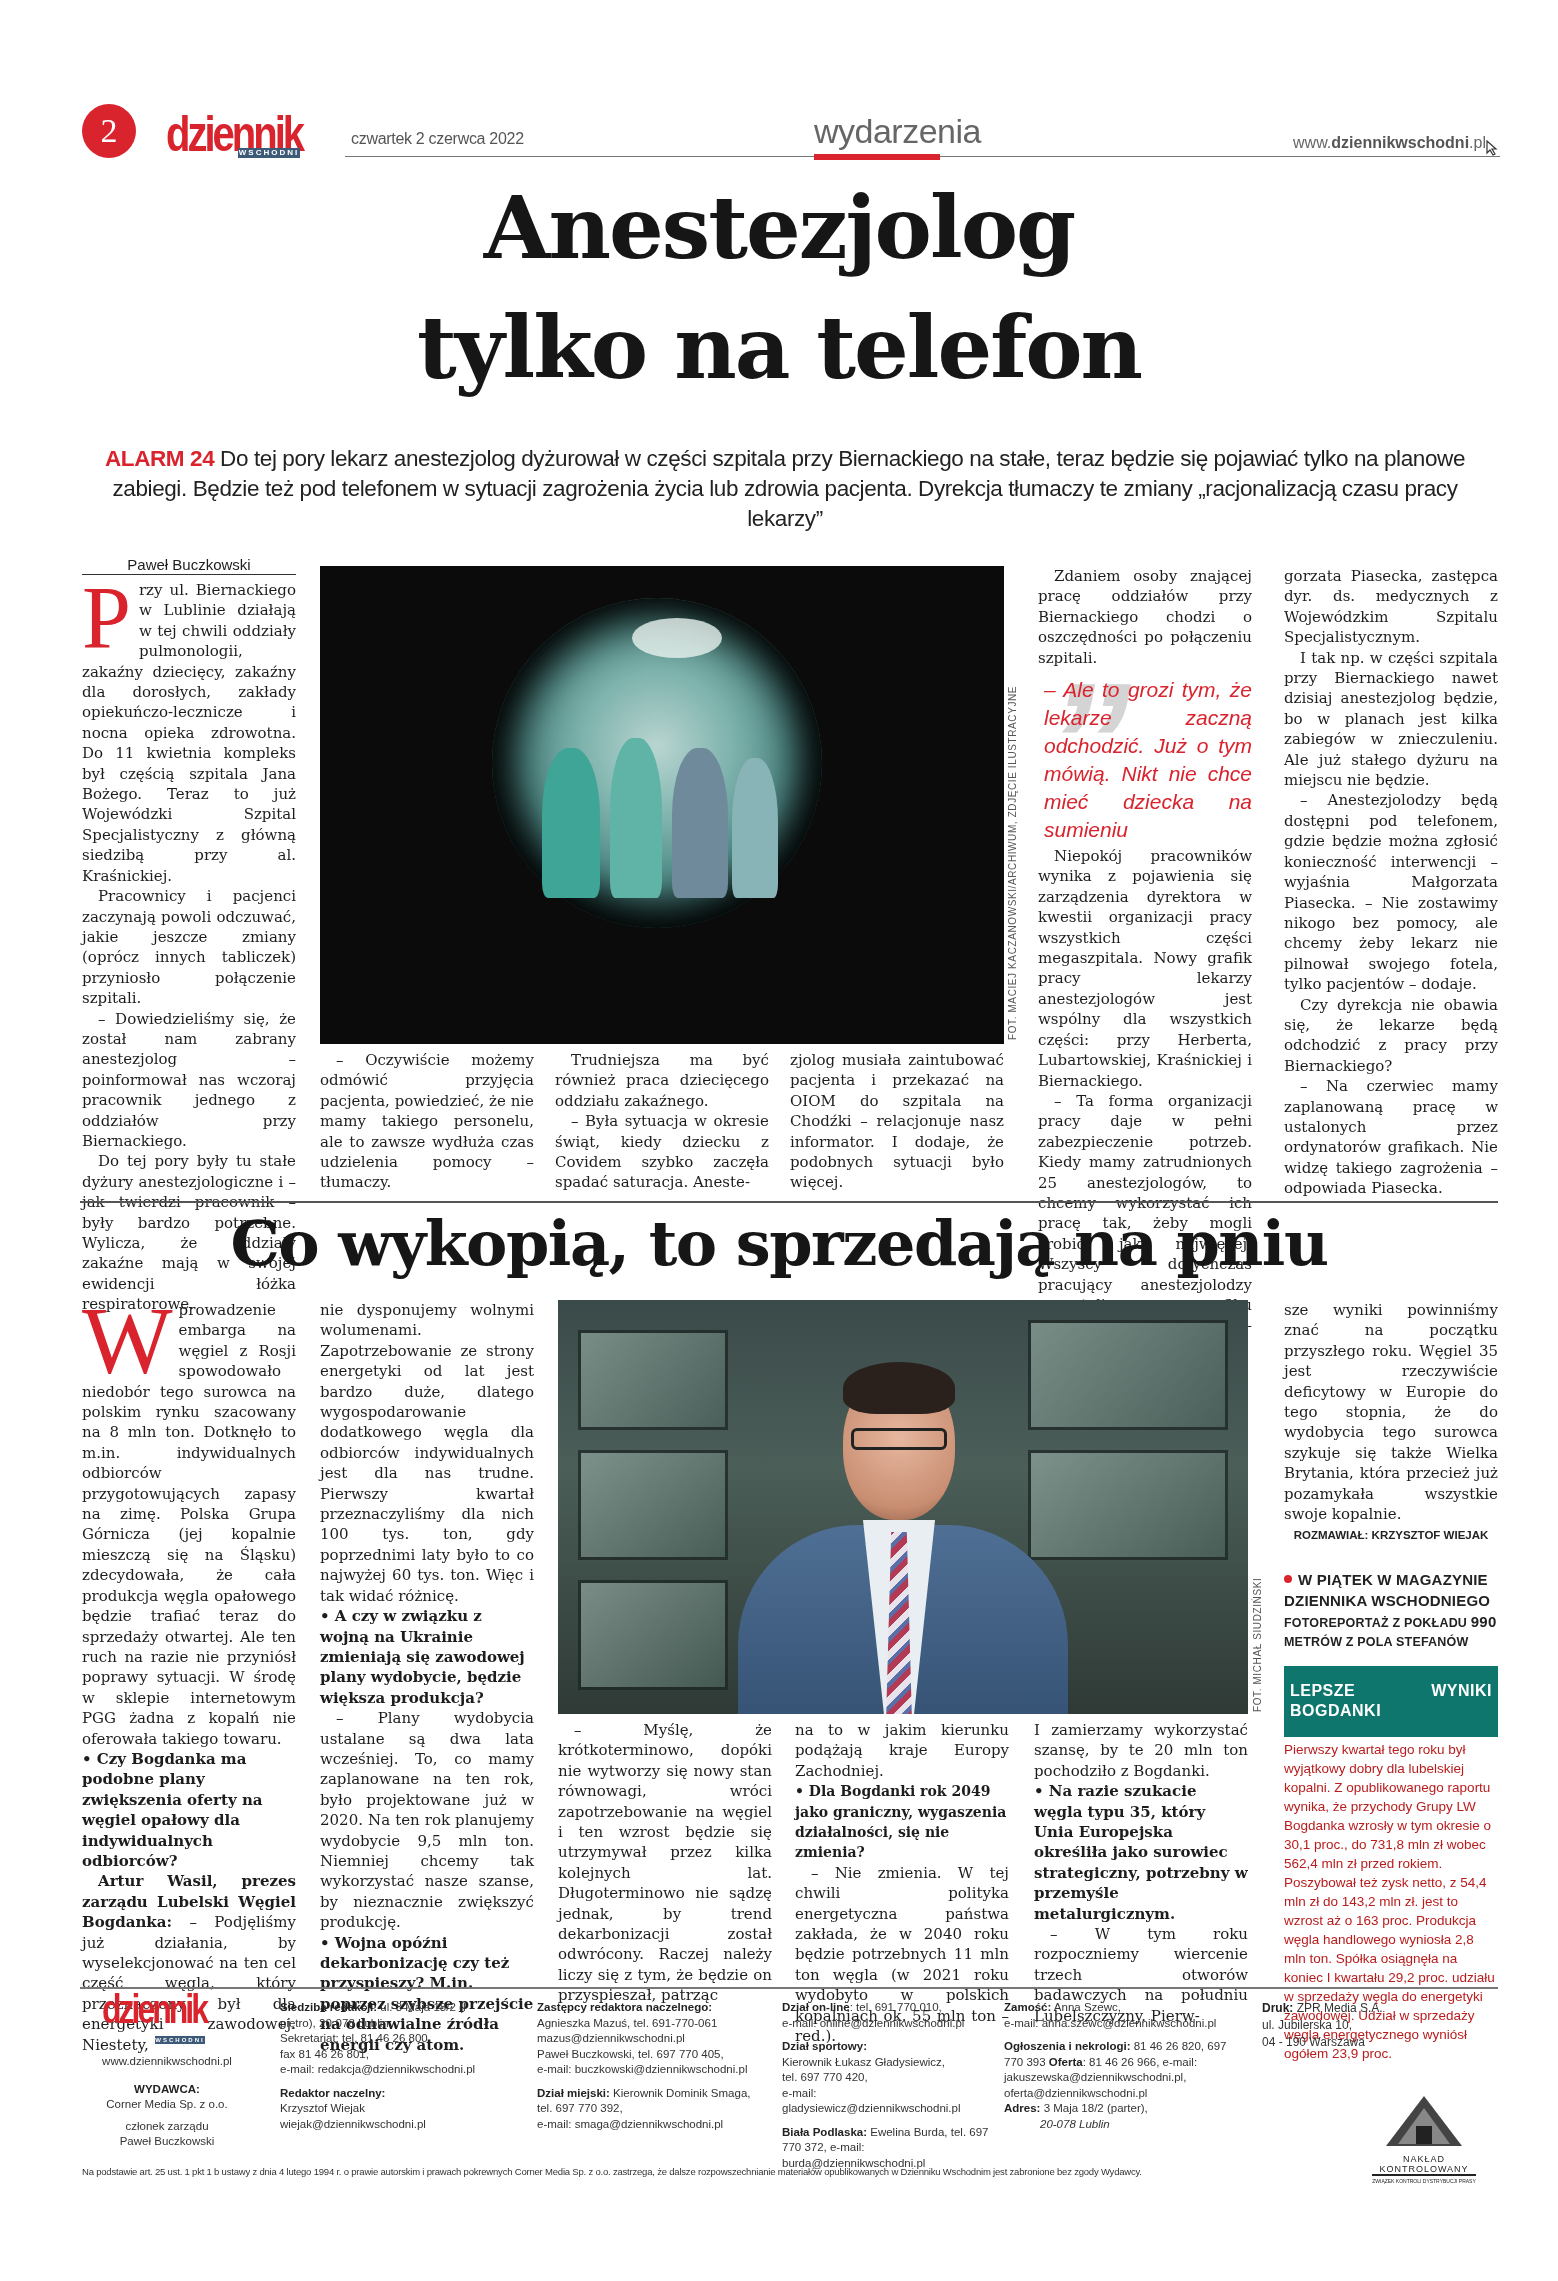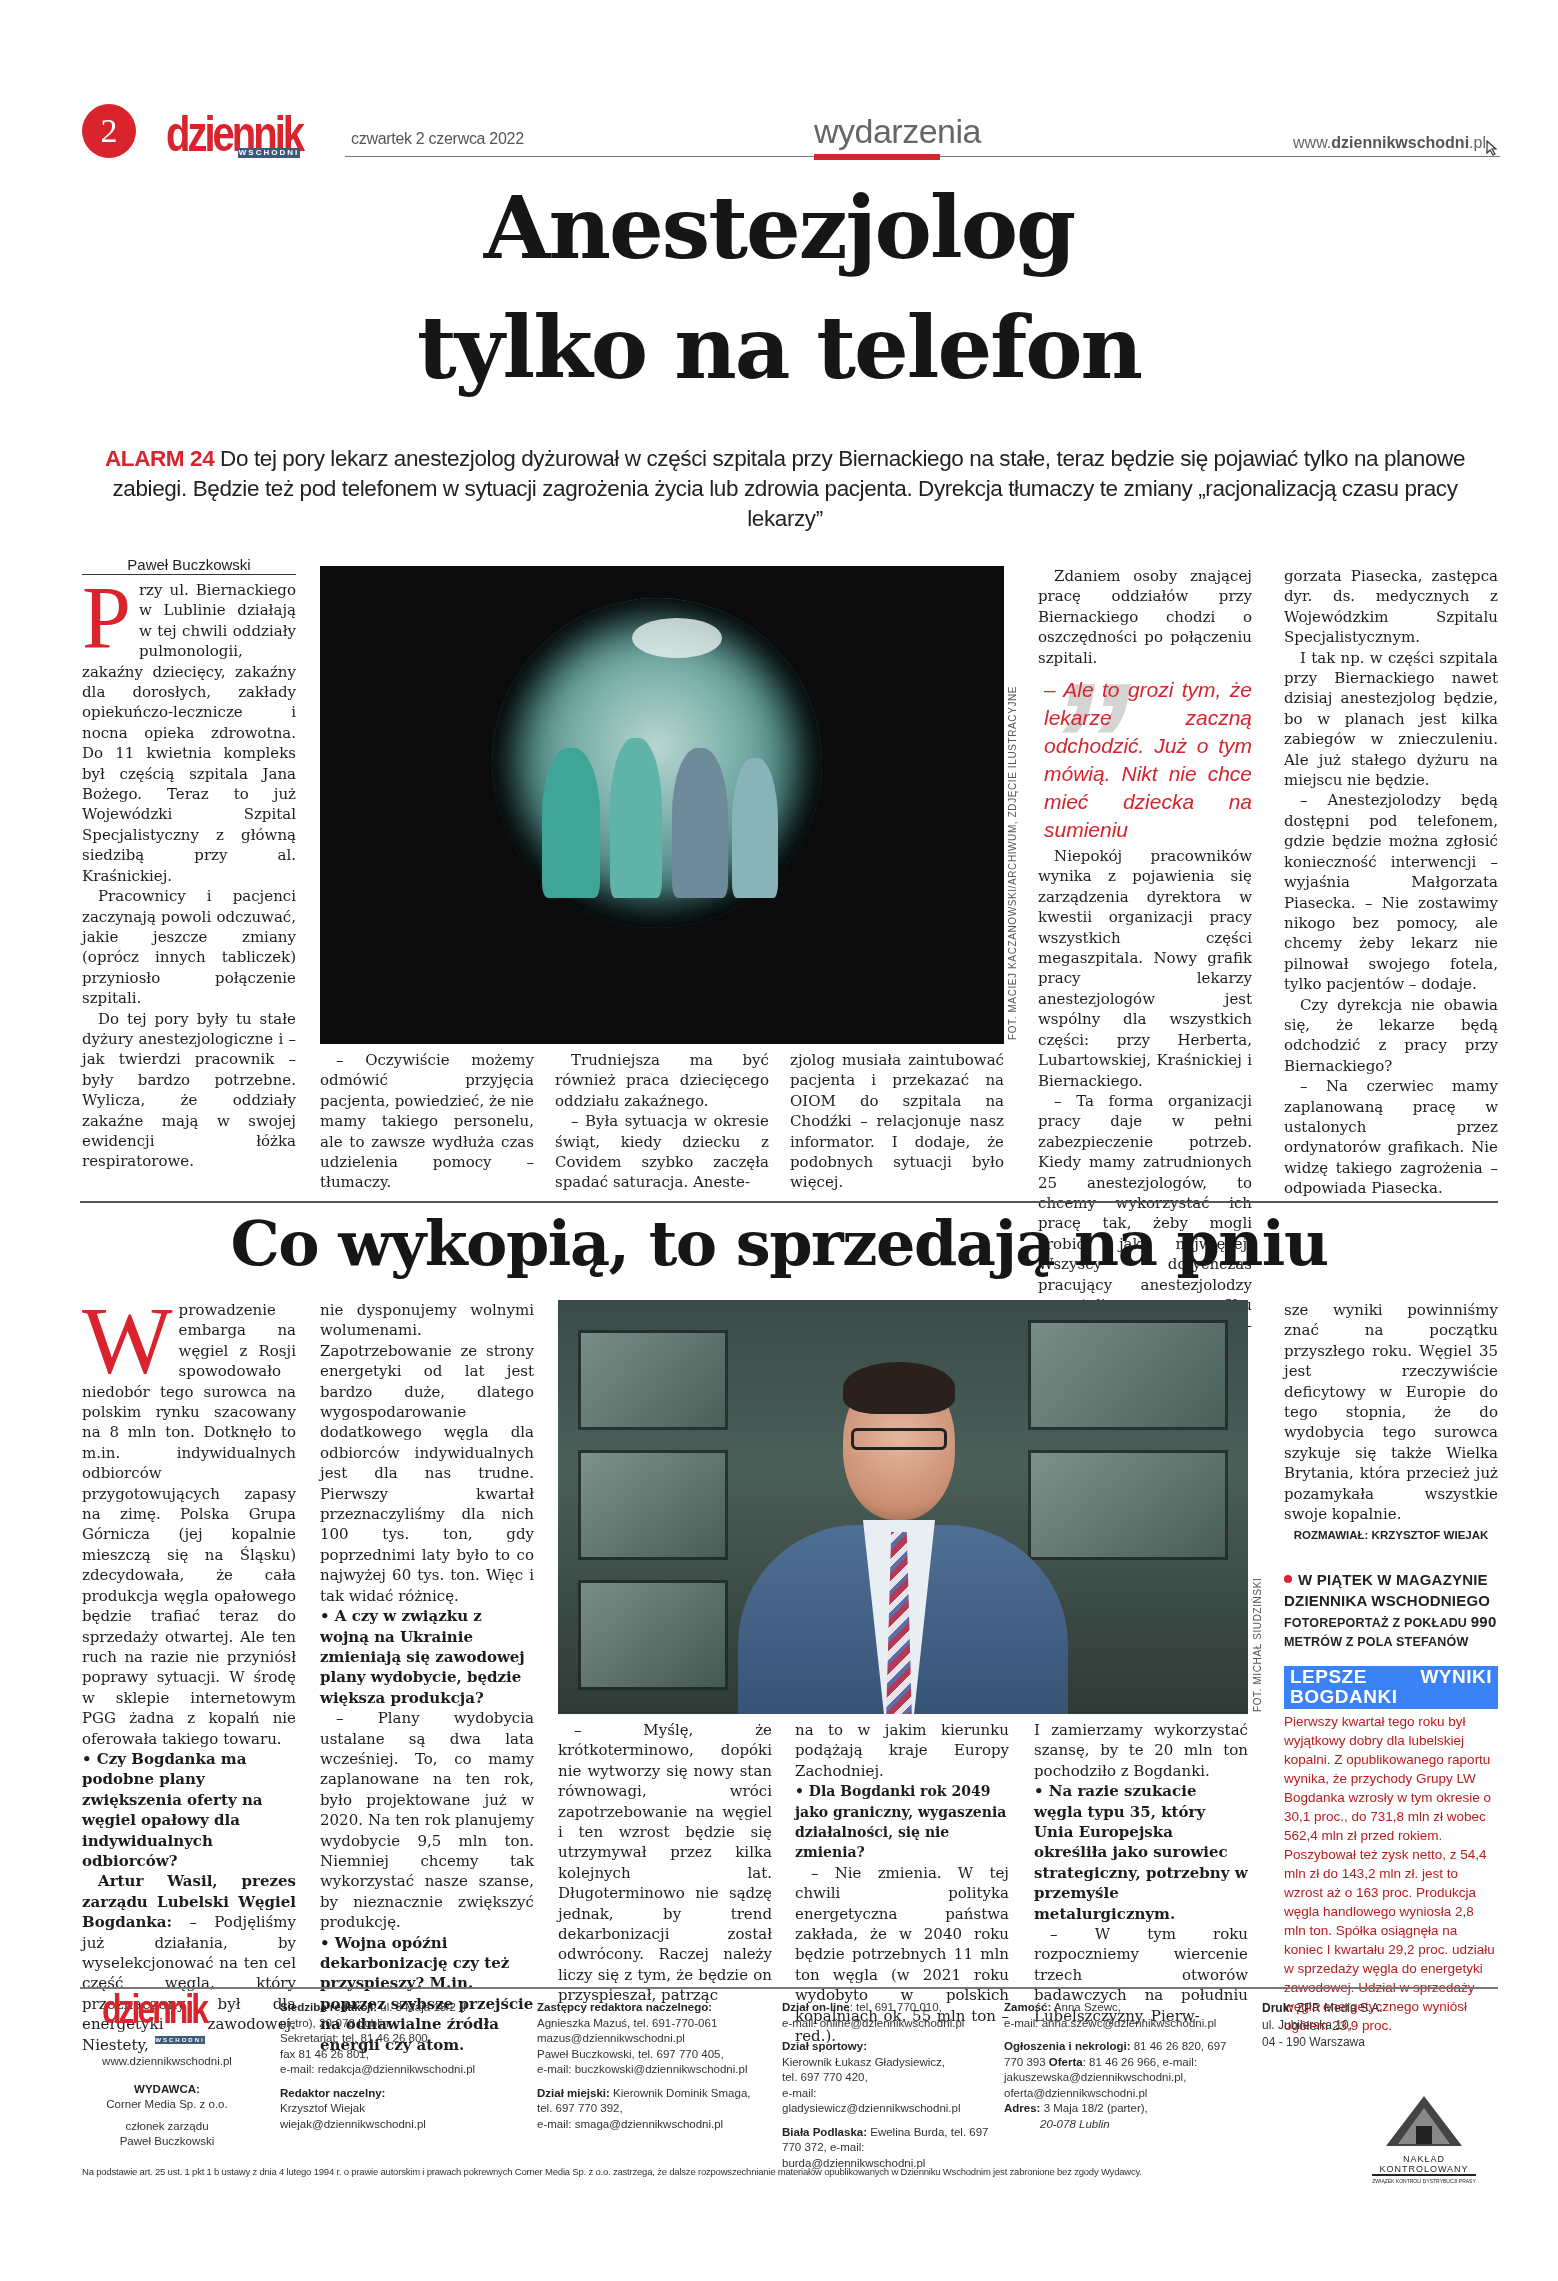--- a/index.html
+++ b/index.html
@@ -56,21 +56,21 @@
   .shirt { position: absolute; left: 305px; top: 220px; width: 72px; height: 200px; background: #e9eef2; clip-path: polygon(0 0, 100% 0, 70% 100%, 30% 100%); }
   .tie { position: absolute; left: 328px; top: 232px; width: 26px; height: 190px; background: repeating-linear-gradient(135deg, #b33a55 0 6px, #e8e2ea 6px 12px, #5a6fa8 12px 16px); clip-path: polygon(20% 0, 80% 0, 100% 100%, 0 100%); }
 
   
   .divider { position: absolute; left: 80px; width: 1418px; height: 2px; background: #555; }
 
   
   .sc { font-family: "Liberation Sans", sans-serif; font-weight: 700; font-size: 12.5px; line-height: 19px; color: #222; text-transform: uppercase; letter-spacing: 0.2px; }
   .sc .big { font-size: 15px; }
   .red-dot { display: inline-block; width: 8px; height: 8px; border-radius: 50%; background: #d9232d; margin-right: 6px; vertical-align: 2px; }
-  .box-title { display: inline-block; background: #3b82f6; color: #fff; font-family: "Liberation Sans", sans-serif; font-weight: 700; font-size: 19px; letter-spacing: 0.5px; padding: 1px 6px; }
+  .box-title { display: inline-block; background: #0f766e; color: #fff; font-family: "Liberation Sans", sans-serif; font-weight: 700; font-size: 16px; letter-spacing: 0.5px; padding: 15px 6px; }
   .box-text { font-family: "Liberation Sans", sans-serif; font-size: 13.5px; line-height: 19px; color: #b91c1c; text-align: left; margin-top: 3px; }
   .signature { text-align: center; font-family: "Liberation Sans", sans-serif; font-weight: 700; font-size: 11.5px; color: #222; margin-top: 1px; }
 
   
   .foot-rule { position: absolute; left: 80px; width: 1418px; top: 1987px; height: 2px; background: #777; }
   .fcol { position: absolute; font-family: "Liberation Sans", sans-serif; font-size: 11.5px; line-height: 15.5px; color: #333; }
   .fcol .lbl { font-weight: 700; color: #222; }
   .fcol .blk { margin-bottom: 8px; }
   .legal { position: absolute; left: 82px; top: 2166px; font-family: "Liberation Sans", sans-serif; font-size: 9.5px; color: #333; letter-spacing: -0.2px; }
   .nk-badge { position: absolute; left: 1372px; top: 2090px; width: 104px; height: 90px; }
@@ -92,20 +92,21 @@
 
 <div class="h1" style="top:178px; font-size:86px; line-height:100px;">Anestezjolog</div>
 <div class="h1" style="top:298px; font-size:86px; line-height:100px;">tylko na telefon</div>
 <div class="lead"><span class="kicker">ALARM 24</span><span> Do tej pory lekarz anestezjolog dyżurował w części szpitala przy Biernackiego na stałe, teraz będzie się pojawiać tylko na planowe zabiegi. Będzie też pod telefonem w sytuacji zagrożenia życia lub zdrowia pacjenta. Dyrekcja tłumaczy te zmiany „racjonalizacją czasu pracy lekarzy”</span></div>
 
 <div class="byline">Paweł Buczkowski</div>
 
 <div class="col" style="left:82px; top:580px; width:214px;">
   <p class="noind"><span class="dropcap" style="font-size:88px;">P</span><span>rzy ul. Biernackiego w Lublinie działają w tej chwili oddziały pulmonologii, zakaźny dziecięcy, zakaźny dla dorosłych, zakłady opiekuńczo-lecznicze i nocna opieka zdrowotna. Do 11 kwietnia kompleks był częścią szpitala Jana Bożego. Teraz to już Wojewódzki Szpital Specjalistyczny z główną siedzibą przy al. Kraśnickiej.</span></p>
   <p>Pracownicy i pacjenci zaczynają powoli odczuwać, jakie jeszcze zmiany (oprócz innych tabliczek) przyniosło połączenie szpitali.</p>
+  <p>– Dowiedzieliśmy się, że został nam zabrany anestezjolog – poinformował nas wczoraj pracownik jednego z oddziałów przy Biernackiego.</p>
   <p>Do tej pory były tu stałe dyżury anestezjologiczne i – jak twierdzi pracownik – były bardzo potrzebne. Wylicza, że oddziały zakaźne mają w swojej ewidencji łóżka respiratorowe.</p>
 </div>
 
 <div class="photo1">
   <div class="porthole">
     <div class="lamp" style="left:140px; top:20px; width:90px; height:40px;"></div>
     <div class="fig" style="left:50px; top:150px; width:58px; height:150px; background:#3fa597;"></div>
     <div class="fig" style="left:118px; top:140px; width:52px; height:160px; background:#5fb3a7;"></div>
     <div class="fig" style="left:180px; top:150px; width:56px; height:150px; background:#6f8a9b;"></div>
     <div class="fig" style="left:240px; top:160px; width:46px; height:140px; background:#88b4b7;"></div>

